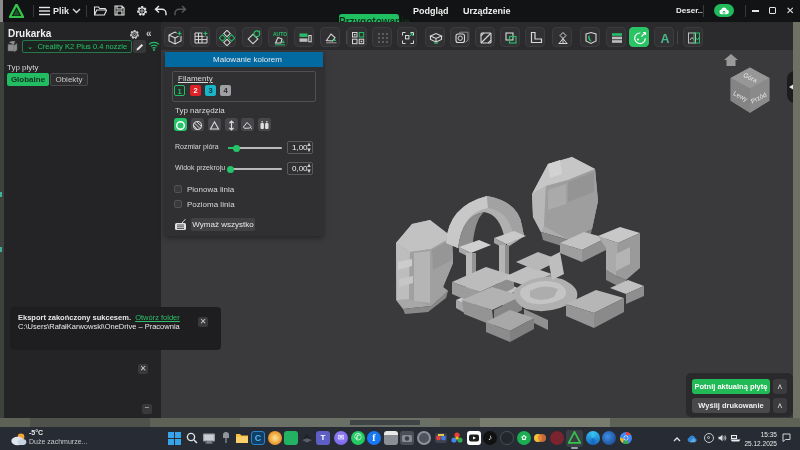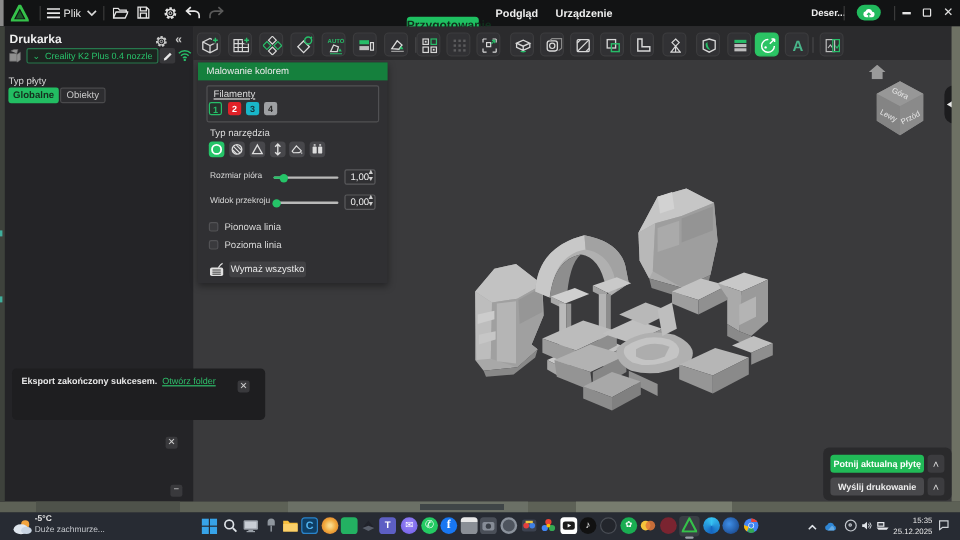--- a/index.html
+++ b/index.html
@@ -48,22 +48,22 @@
 .tbtn { position:absolute; top:5px; width:20px; height:20px; background:#313134;
   border:1px solid #3c3c3e; border-radius:4px; }
 .tbtn svg { position:absolute; left:2px; top:2px; }
 
 
 #canvas { left:161px; top:50px; width:632px; height:368px; background:#3a3a3c; }
 
 
 #panel { left:165px; top:52px; width:158px; height:184px; background:#303033;
   box-shadow:0 2px 6px rgba(0,0,0,.4); }
-#panel-title { left:165px; top:52px; width:158px; height:15px; background:#15803d;
-  color:#e8e8e8; font-size:8px; line-height:15px; padding-left:7px; }
+#panel-title { left:165px; top:52px; width:158px; height:15px; background:#0369a1;
+  color:#e8e8e8; font-size:8px; line-height:15px; padding-left:7px;text-align:center; }
 #fil-box { left:172px; top:71px; width:144px; height:31px; border:1px solid #505053;
   border-radius:2px; }
 #fil-label { left:178px; top:74px; color:#dcdcdc; font-size:8px;text-decoration:underline; }
 .chip { position:absolute; top:85px; width:11px; height:11px; border-radius:2px;
   font-size:7.5px; font-weight:bold; text-align:center; line-height:11px; }
 #tool-label { left:175px; top:106px; color:#dcdcdc; font-size:8px; }
 .toolbtn { position:absolute; top:118px; width:13px; height:13px; background:#47474b;
   border-radius:3px; }
 .srow-label { position:absolute; color:#d8d8d8; font-size:7px; }
 .track { position:absolute; height:2px; background:#b9b9b9; border-radius:1px; }
@@ -225,21 +225,21 @@
         <path d="M7.5 5 L10.8 11.5 H4.2 Z" fill="#1a5a28"></path>
     </svg>
     <div class="abs sep" style="left:33px"></div>
     <svg class="abs" style="left:39px;top:6px" width="11" height="10" viewBox="0 0 11 10">
       <g stroke="#e8e8e8" stroke-width="1.4">
           <line x1="0" y1="1.5" x2="11" y2="1.5"></line>
           <line x1="0" y1="5" x2="11" y2="5"></line>
           <line x1="0" y1="8.5" x2="11" y2="8.5"></line>
         </g>
     </svg>
-    <div class="abs ttxt" style="left:53px;font-weight:normal;font-size:9px">Plik</div>
+    <div class="abs ttxt" style="left:53px;font-weight:bold;font-size:9px">Plik</div>
     <svg class="abs" style="left:72px;top:8px" width="9" height="6" viewBox="0 0 9 6">
       <path d="M1 1 L4.5 4.5 L8 1" fill="none" stroke="#d8d8d8" stroke-width="1.4"></path>
     </svg>
     <div class="abs sep" style="left:86px"></div>
     <svg class="abs" style="left:94px;top:6px" width="13" height="10" viewBox="0 0 13 10">
       <path d="M0.5 9 V1 h4 l1.2 1.5 h5.5 v1.8 M0.5 9 l2.2-5 h10 l-2.4 5 Z" fill="none" stroke="#e4e4e4" stroke-width="1.1"></path>
     </svg>
     <svg class="abs" style="left:114px;top:5px" width="11" height="11" viewBox="0 0 11 11">
       <path d="M1 1 h7 l2 2 v7 h-9 Z M3 1 v3 h5 v-3 M3 10 v-4 h5 v4" fill="none" stroke="#e4e4e4" stroke-width="1.1"></path>
     </svg>
@@ -510,20 +510,21 @@
         <line x1="3" y1="7" x2="10" y2="7"></line>
         <line x1="3" y1="8.8" x2="10" y2="8.8"></line>
         <line x1="3" y1="10.5" x2="10" y2="10.5"></line>
       </g>
       <path d="M8 5 q2-3 3.5-3.5" fill="none" stroke="#e0e0e0" stroke-width="1"></path>
     </svg>
   <div class="abs" id="erase-btn">Wymaż wszystko</div>
   <div class="abs" id="rightstrip"></div>
   <div class="abs" id="notif1">
     <div><b>Eksport zakończony sukcesem.</b>&nbsp; <span style="color:#2fbf6a;text-decoration:underline">Otwórz folder</span></div>
+    <div>C:\Users\RafałKarwowski\OneDrive – Pracownia</div>
   </div>
   <div class="abs xbtn" style="left:198px;top:317px">✕</div>
   <div class="abs xbtn" style="left:138px;top:364px">✕</div>
   <div class="abs xbtn" style="left:142px;top:404px;line-height:8px">−</div>
   <div class="abs" id="slicebox"></div>
   <div class="abs" id="btn-slice">Potnij aktualną płytę</div>
   <div class="abs upbtn" style="left:773px;top:379px">˄</div>
   <div class="abs" id="btn-send">Wyślij drukowanie</div>
   <div class="abs upbtn" style="left:773px;top:398px">˄</div>
   <div class="abs" id="bottomsliver">

